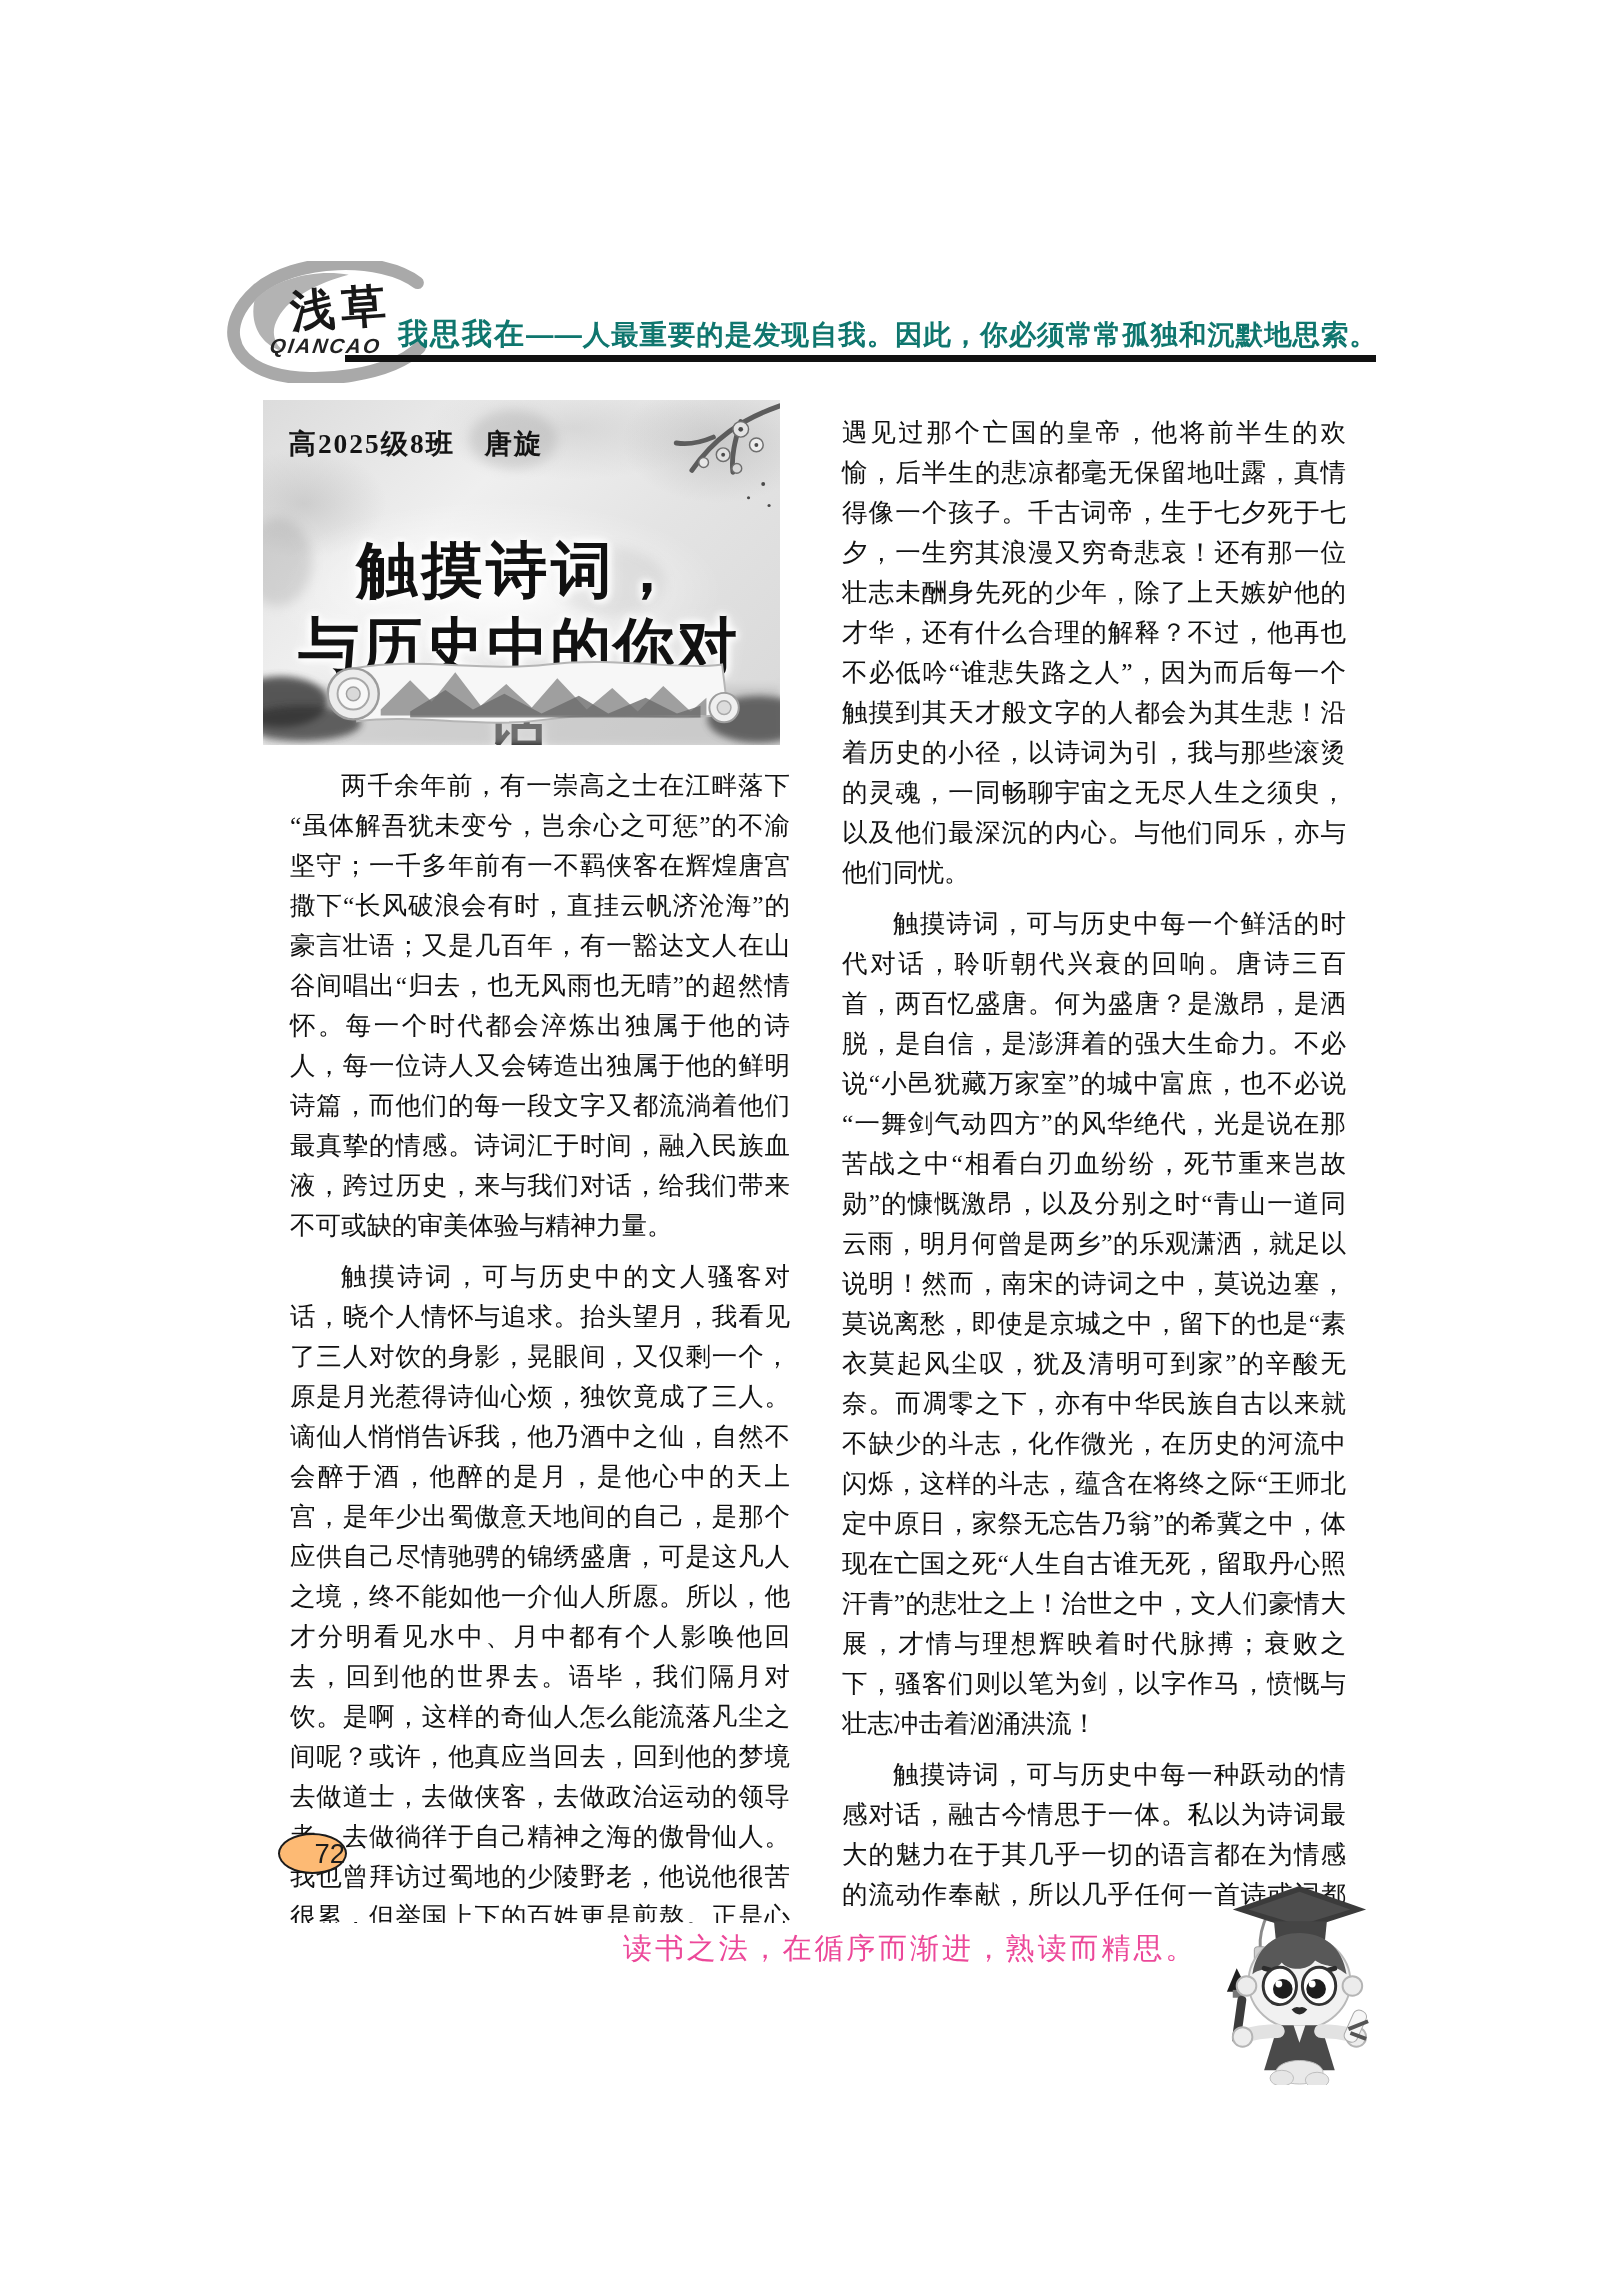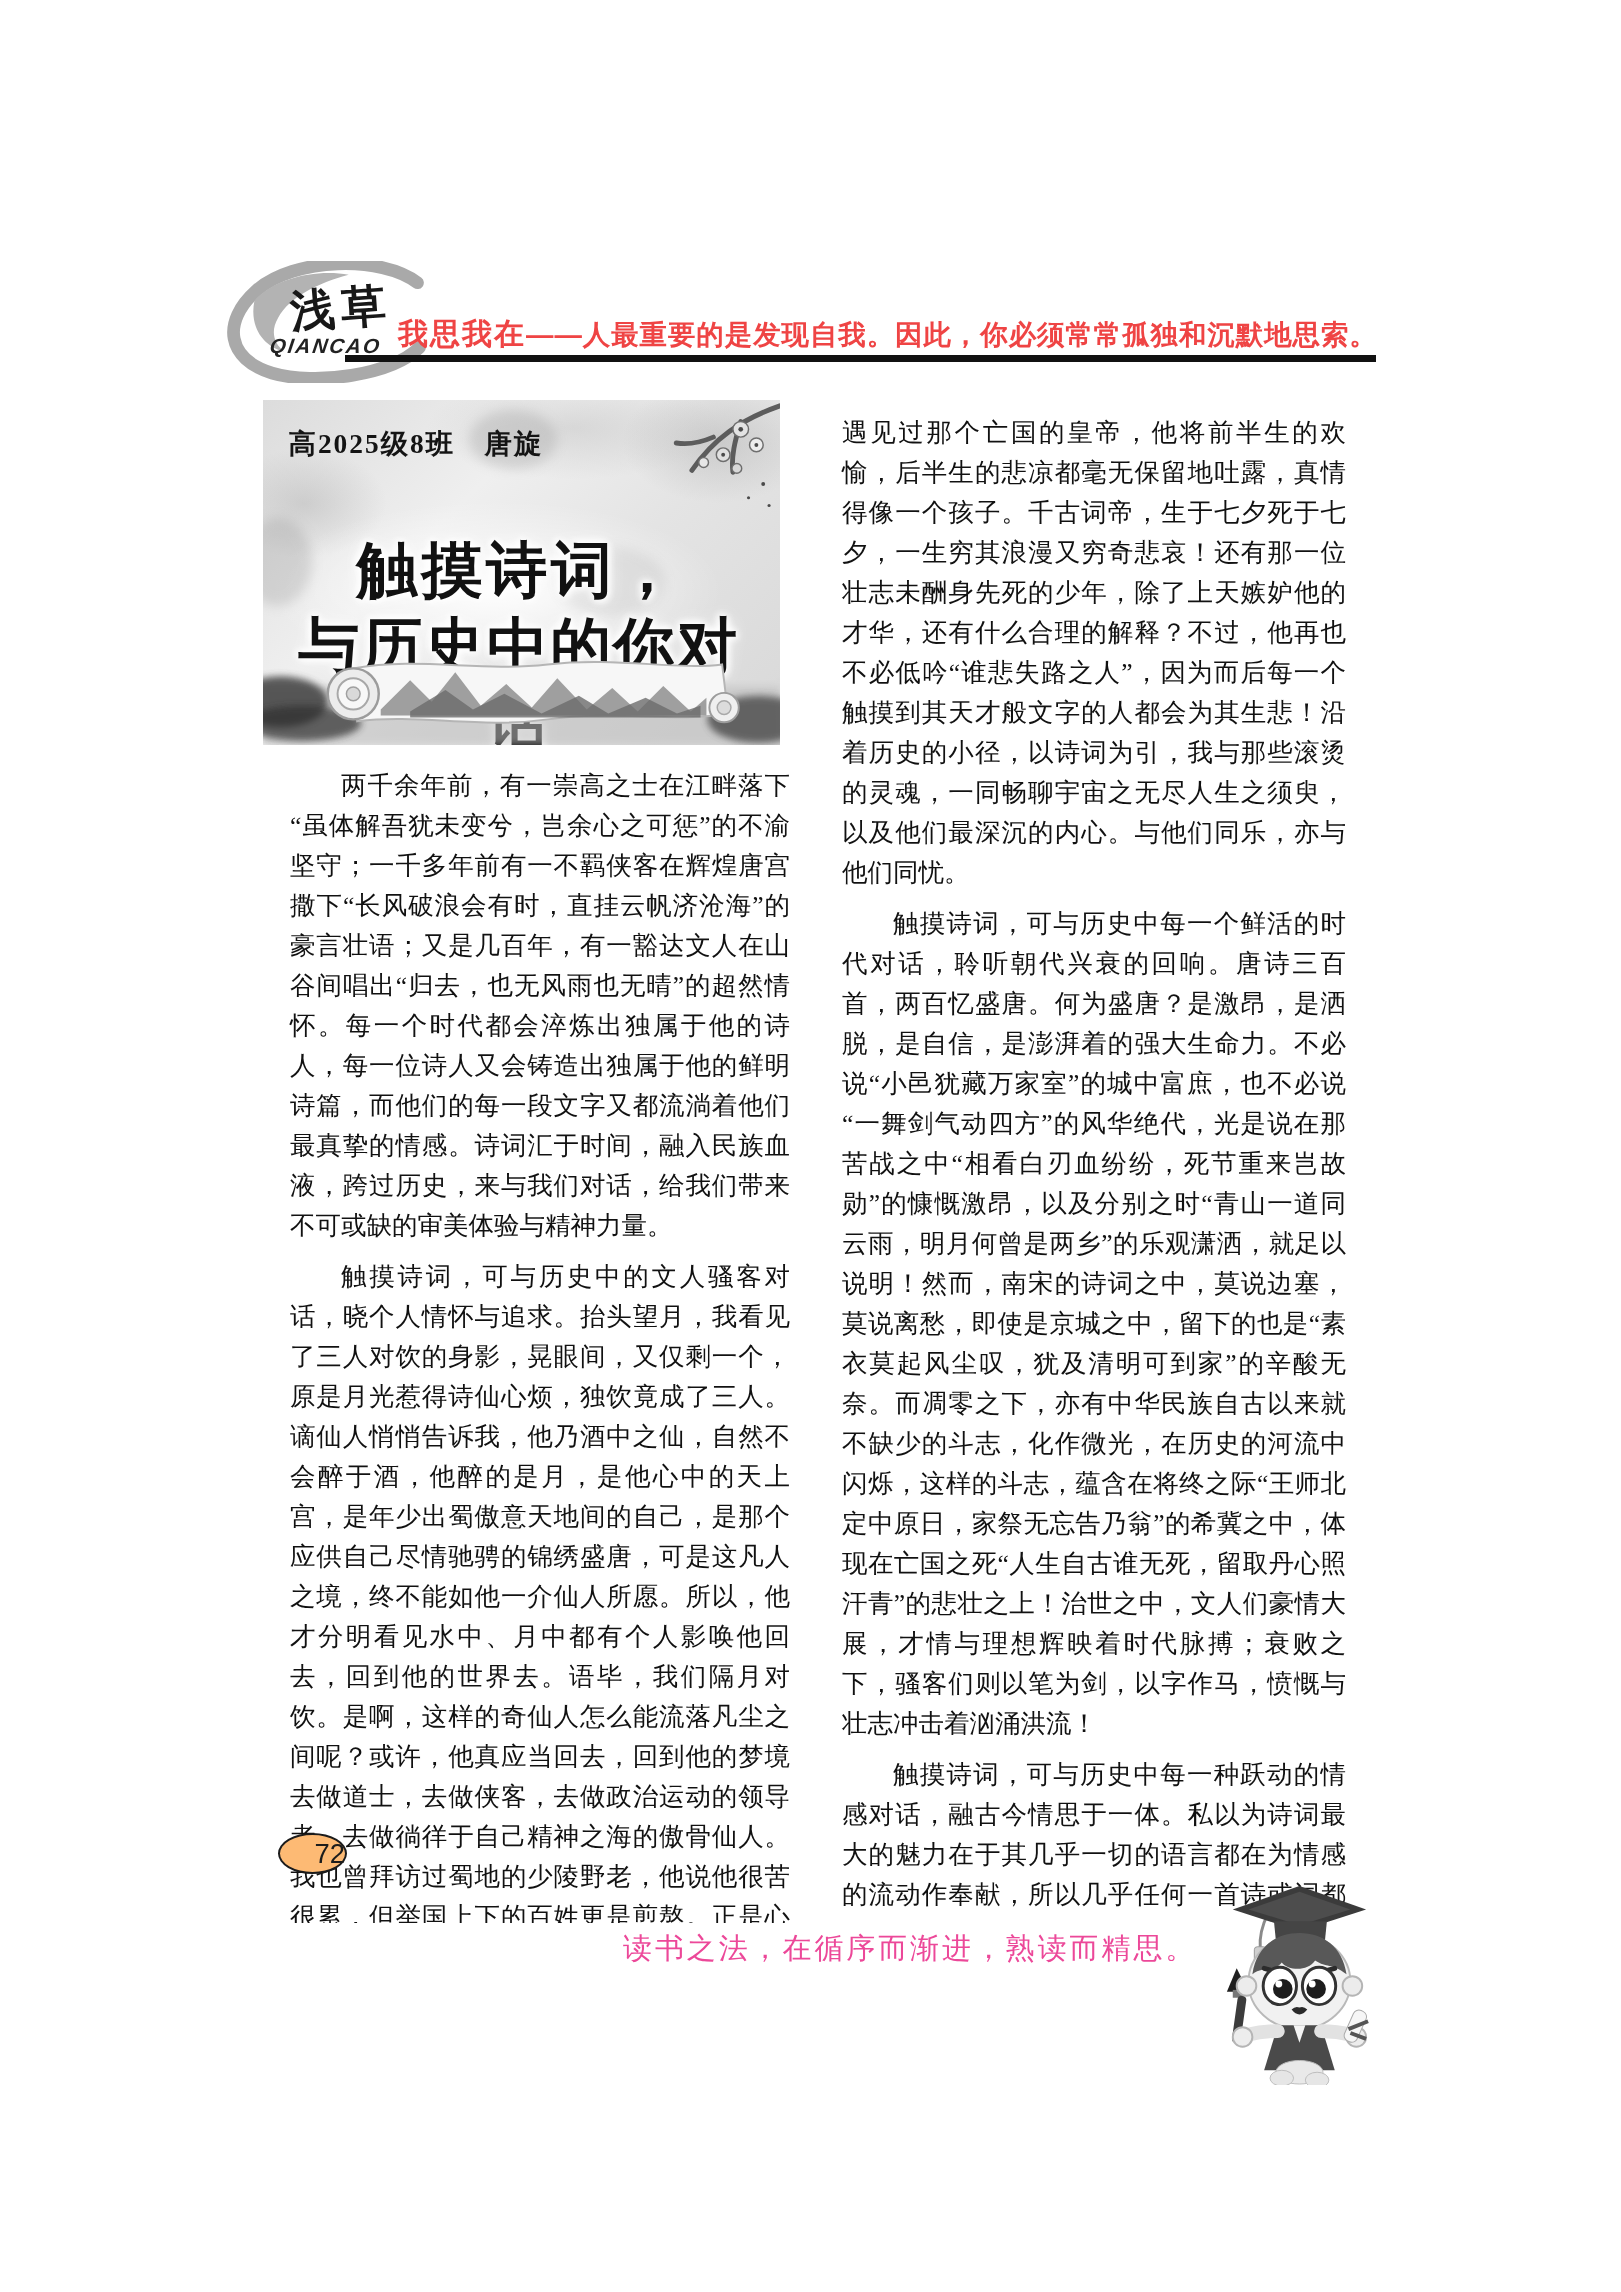--- a/index.html
+++ b/index.html
@@ -24,21 +24,21 @@
   }
   .logo-en{
     position:absolute;left:45px;top:73px;
     font-family:"Liberation Sans","DejaVu Sans",sans-serif;
     font-style:italic;font-weight:bold;font-size:20.6px;letter-spacing:2px;color:#222;
     transform:skewX(-8deg);
   }
   .slogan{
     position:absolute;left:398px;top:314px;width:980px;
     font-family:"Liberation Sans","DejaVu Sans",sans-serif;
-    font-weight:bold;font-size:27.4px;color:#ef4444;letter-spacing:1px;
+    font-weight:bold;font-size:27.4px;color:#0f766e;letter-spacing:1px;
     white-space:nowrap;
   }
   .slogan .lead{font-size:30px;letter-spacing:2px;}
   .header-rule{
     position:absolute;left:345px;top:355px;width:1031px;height:6.9px;
     background:#111;
   }
   
   .title-block{
     position:absolute;left:263px;top:400px;width:517px;height:345px;

